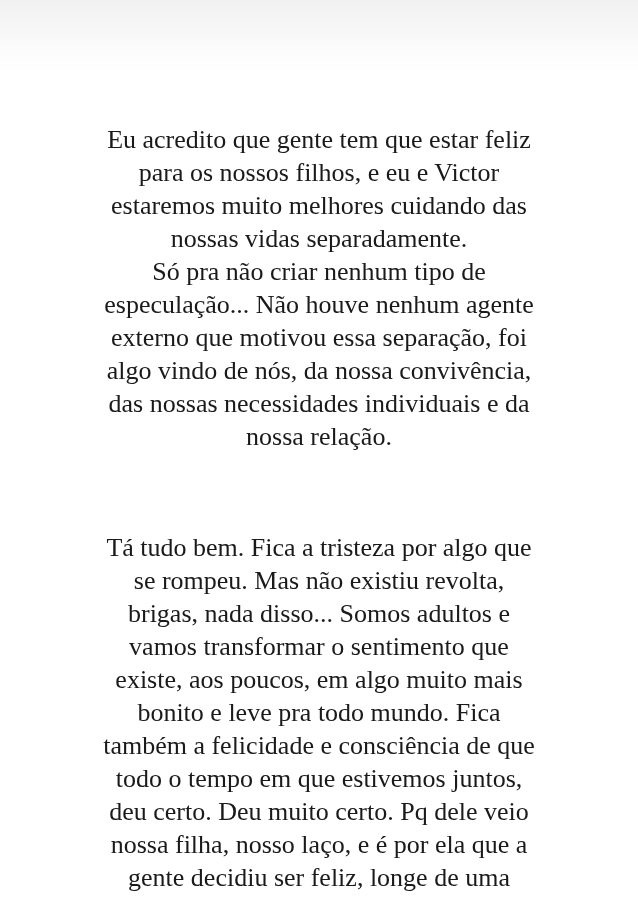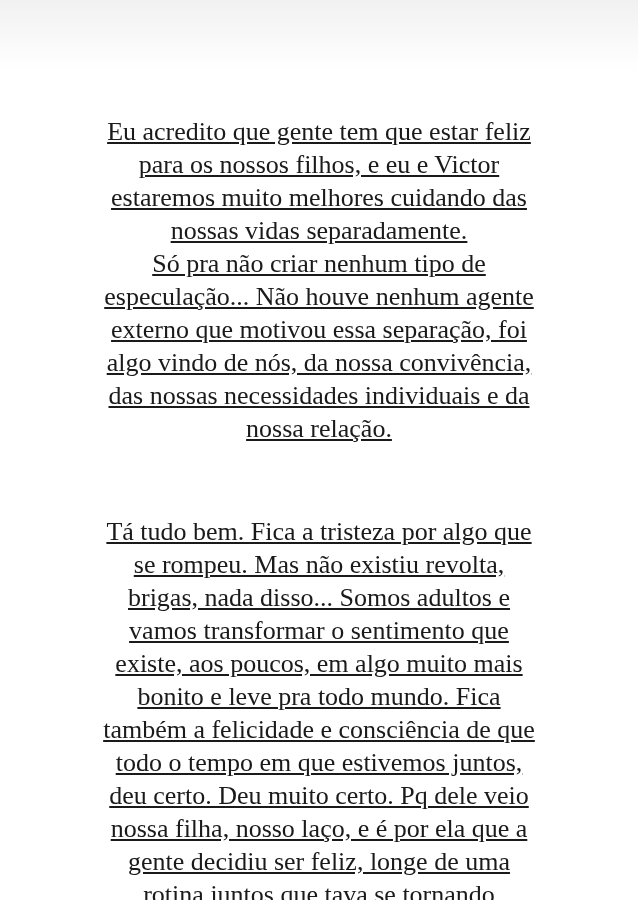--- a/index.html
+++ b/index.html
@@ -22,22 +22,21 @@
     width: 556px;
     margin: 0 auto;
     padding-top: 78px;
     color: #1a1a1a;
     font-size: 26px;
     line-height: 33px;
     text-align: center;
     white-space: pre-line;
   }
   .text-block p {
-    margin: 4px;
-    text-decoration: underline;
+    margin: 12px;
   }
   .text-block p + p {
     margin-top: 33px;
   }
 </style>
 </head>
 <body>
 
 <div class="page">
   <div class="text-block">

